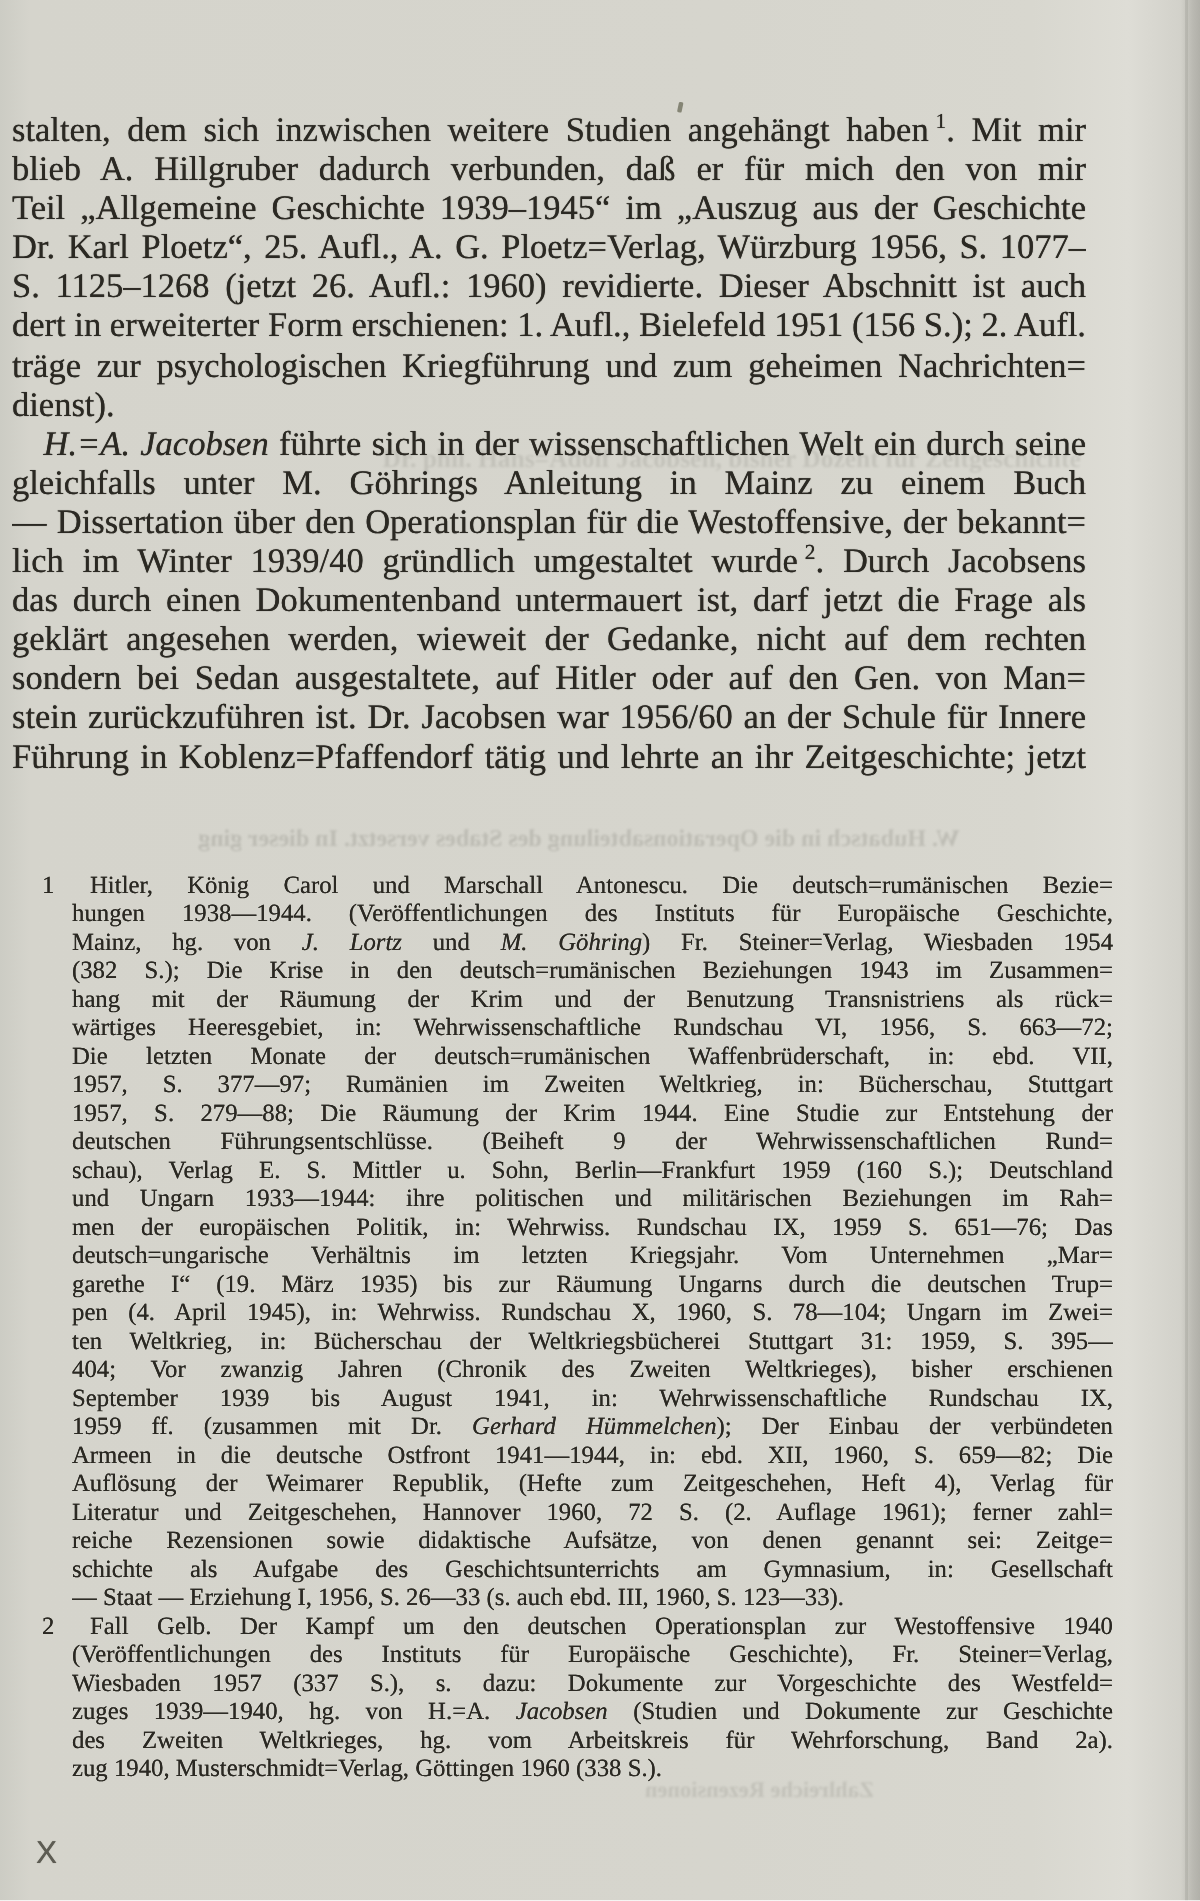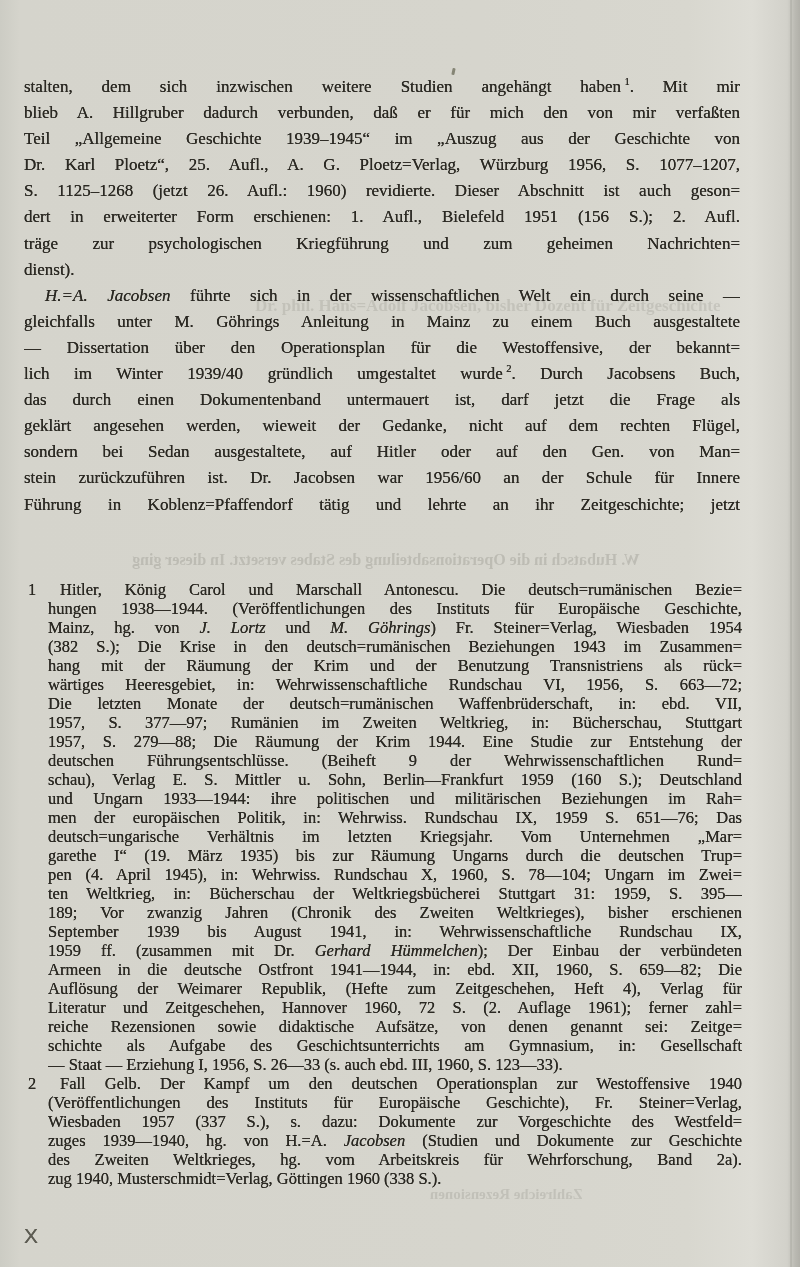--- a/index.html
+++ b/index.html
@@ -27,22 +27,22 @@
   .ghost{
     position:absolute;color:#3e3d34;pointer-events:none;
     filter:blur(0.7px);white-space:nowrap;font-weight:bold;
   }
   .ghost.mirrored{transform:scaleX(-1);}
   .g1{left:255px;top:296px;font-size:17px;opacity:.12;}
   .g2{left:30px;top:551px;font-size:16px;opacity:.16;width:712px;text-align:center;}
   .g3{left:430px;top:1186px;font-size:15px;opacity:.13;}
 
   .main-text{
-    position:absolute;left:24px;top:74px;width:716px;
-    font-size:17px;line-height:26.1px;
+    position:absolute;left:8px;top:74px;width:716px;
+    font-size:23px;line-height:26.1px;
     text-shadow:0 0 0.5px currentColor;
   }
   .footnotes{
     position:absolute;left:24px;top:580px;width:718px;
     font-size:16.5px;line-height:19px;
     text-shadow:0 0 0.4px currentColor;
   }
   .line{
     text-align:justify;text-align-last:justify;
     overflow:hidden;
@@ -101,36 +101,36 @@
         <div class="line"><span>Führung in Koblenz=Pfaffendorf tätig und lehrte an ihr Zeitgeschichte; jetzt</span></div>
       </div>
   </div>
 
   <div class="footnotes">
     <div class="footnote">
       <span class="fn-num">1</span>
       <div class="fn-text">
           <div class="line"><span>Hitler, König Carol und Marschall Antonescu. Die deutsch=rumänischen Bezie=</span></div>
           <div class="line"><span>hungen 1938—1944. (Veröffentlichungen des Instituts für Europäische Geschichte,</span></div>
-          <div class="line"><span>Mainz, hg. von </span><span class="it">J. Lortz</span><span> und </span><span class="it">M. Göhrings</span><span>) Fr. Steiner=Verlag, Wiesbaden 1954</span></div>
+          <div class="line"><span>Mainz, hg. von </span><span class="it">J. Lortz</span><span> und </span><span class="it">M. Göhring</span><span>) Fr. Steiner=Verlag, Wiesbaden 1954</span></div>
           <div class="line"><span>(382 S.); Die Krise in den deutsch=rumänischen Beziehungen 1943 im Zusammen=</span></div>
           <div class="line"><span>hang mit der Räumung der Krim und der Benutzung Transnistriens als rück=</span></div>
           <div class="line"><span>wärtiges Heeresgebiet, in: Wehrwissenschaftliche Rundschau VI, 1956, S. 663—72;</span></div>
           <div class="line"><span>Die letzten Monate der deutsch=rumänischen Waffenbrüderschaft, in: ebd. VII,</span></div>
           <div class="line"><span>1957, S. 377—97; Rumänien im Zweiten Weltkrieg, in: Bücherschau, Stuttgart</span></div>
           <div class="line"><span>1957, S. 279—88; Die Räumung der Krim 1944. Eine Studie zur Entstehung der</span></div>
           <div class="line"><span>deutschen Führungsentschlüsse. (Beiheft 9 der Wehrwissenschaftlichen Rund=</span></div>
           <div class="line"><span>schau), Verlag E. S. Mittler u. Sohn, Berlin—Frankfurt 1959 (160 S.); Deutschland</span></div>
           <div class="line"><span>und Ungarn 1933—1944: ihre politischen und militärischen Beziehungen im Rah=</span></div>
           <div class="line"><span>men der europäischen Politik, in: Wehrwiss. Rundschau IX, 1959 S. 651—76; Das</span></div>
           <div class="line"><span>deutsch=ungarische Verhältnis im letzten Kriegsjahr. Vom Unternehmen „Mar=</span></div>
           <div class="line"><span>garethe I“ (19. März 1935) bis zur Räumung Ungarns durch die deutschen Trup=</span></div>
           <div class="line"><span>pen (4. April 1945), in: Wehrwiss. Rundschau X, 1960, S. 78—104; Ungarn im Zwei=</span></div>
           <div class="line"><span>ten Weltkrieg, in: Bücherschau der Weltkriegsbücherei Stuttgart 31: 1959, S. 395—</span></div>
-          <div class="line"><span>189; Vor zwanzig Jahren (Chronik des Zweiten Weltkrieges), bisher erschienen</span></div>
+          <div class="line"><span>404; Vor zwanzig Jahren (Chronik des Zweiten Weltkrieges), bisher erschienen</span></div>
           <div class="line"><span>September 1939 bis August 1941, in: Wehrwissenschaftliche Rundschau IX,</span></div>
           <div class="line"><span>1959 ff. (zusammen mit Dr. </span><span class="it">Gerhard Hümmelchen</span><span>); Der Einbau der verbündeten</span></div>
           <div class="line"><span>Armeen in die deutsche Ostfront 1941—1944, in: ebd. XII, 1960, S. 659—82; Die</span></div>
           <div class="line"><span>Auflösung der Weimarer Republik, (Hefte zum Zeitgeschehen, Heft 4), Verlag für</span></div>
           <div class="line"><span>Literatur und Zeitgeschehen, Hannover 1960, 72 S. (2. Auflage 1961); ferner zahl=</span></div>
           <div class="line"><span>reiche Rezensionen sowie didaktische Aufsätze, von denen genannt sei: Zeitge=</span></div>
           <div class="line"><span>schichte als Aufgabe des Geschichtsunterrichts am Gymnasium, in: Gesellschaft</span></div>
           <div class="line last"><span>— Staat — Erziehung I, 1956, S. 26—33 (s. auch ebd. III, 1960, S. 123—33).</span></div>
         </div>
     </div>

